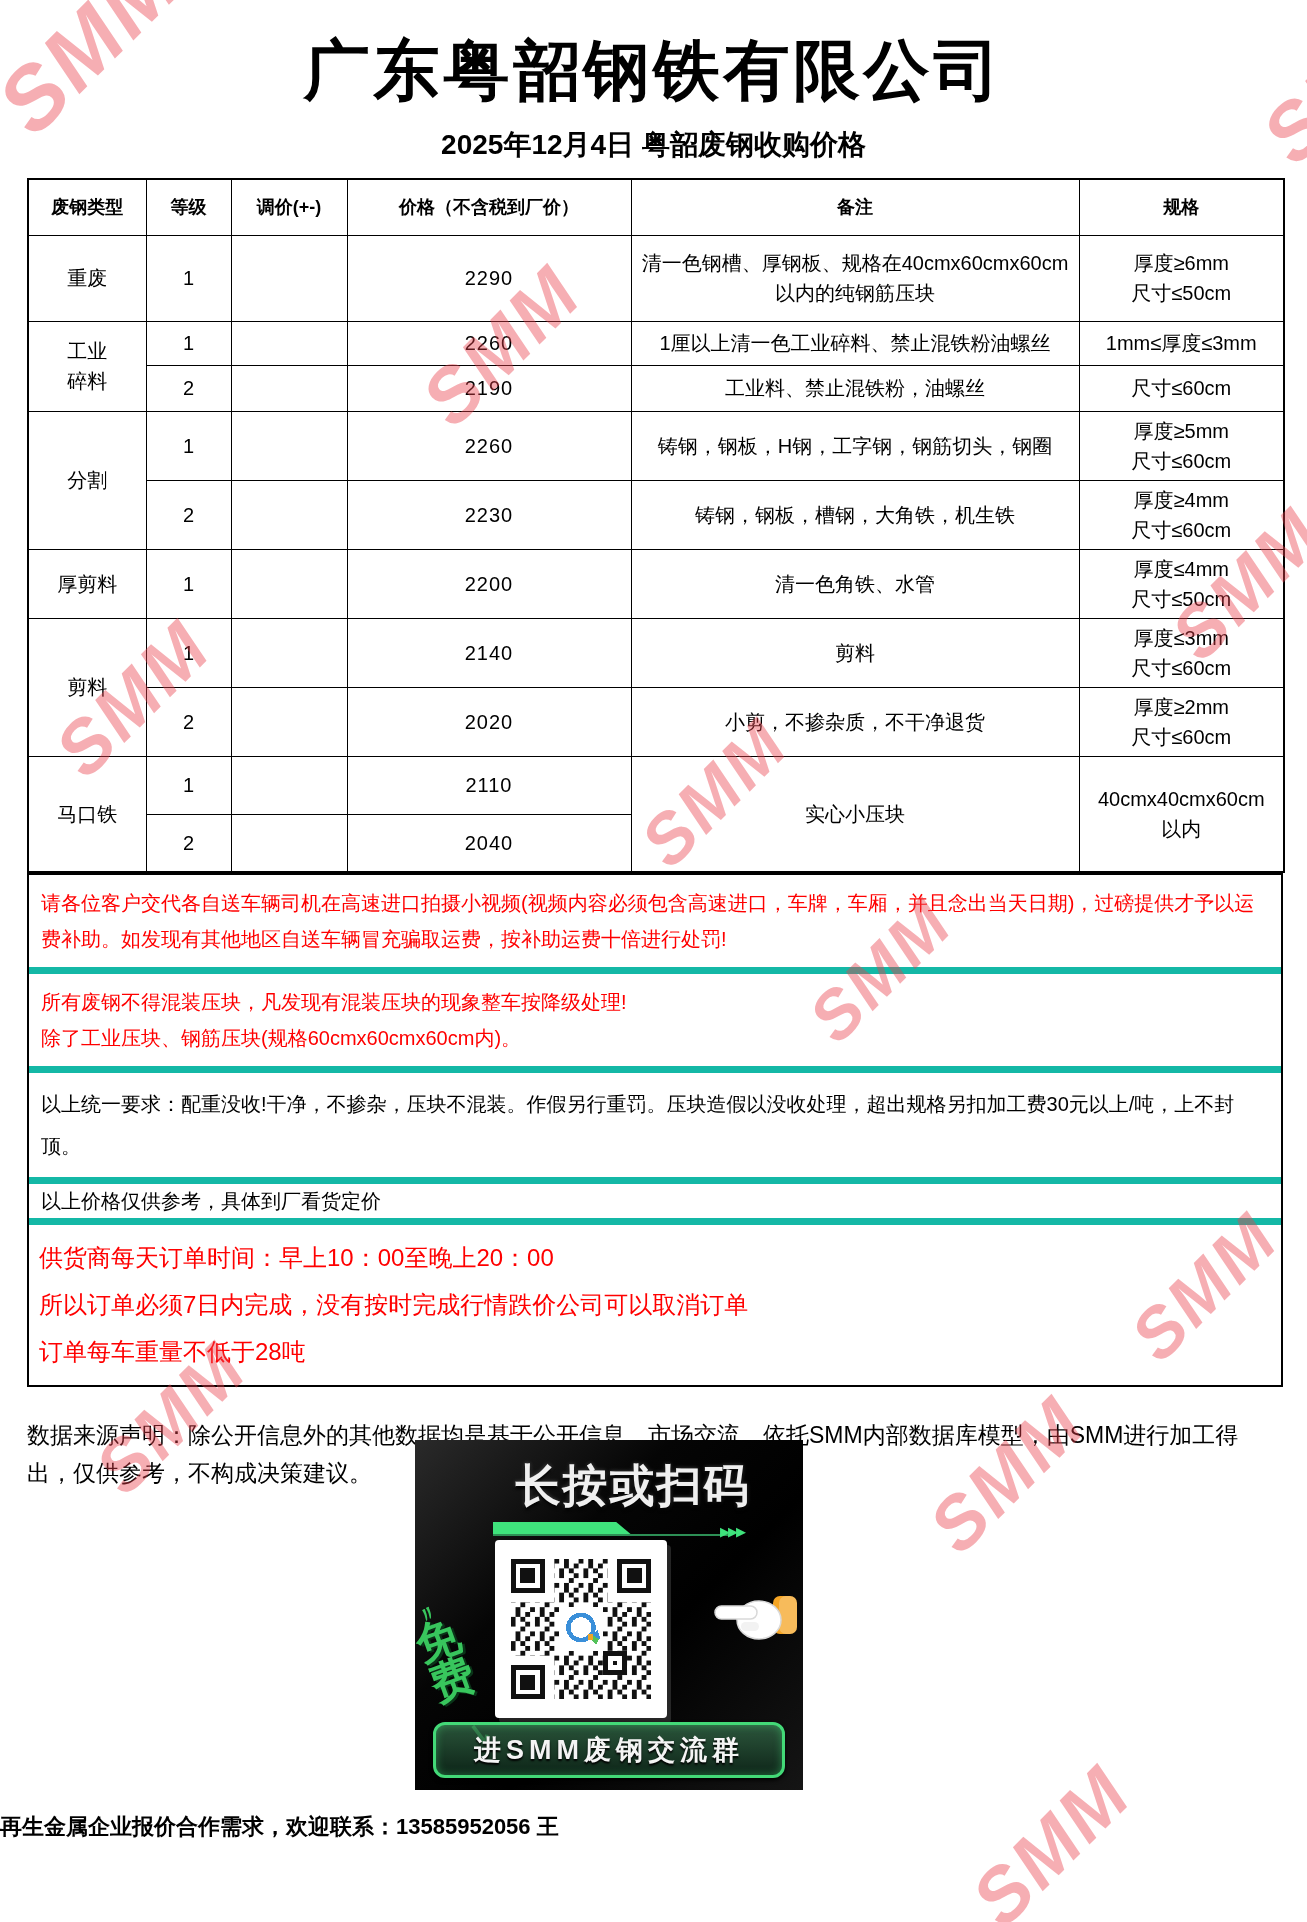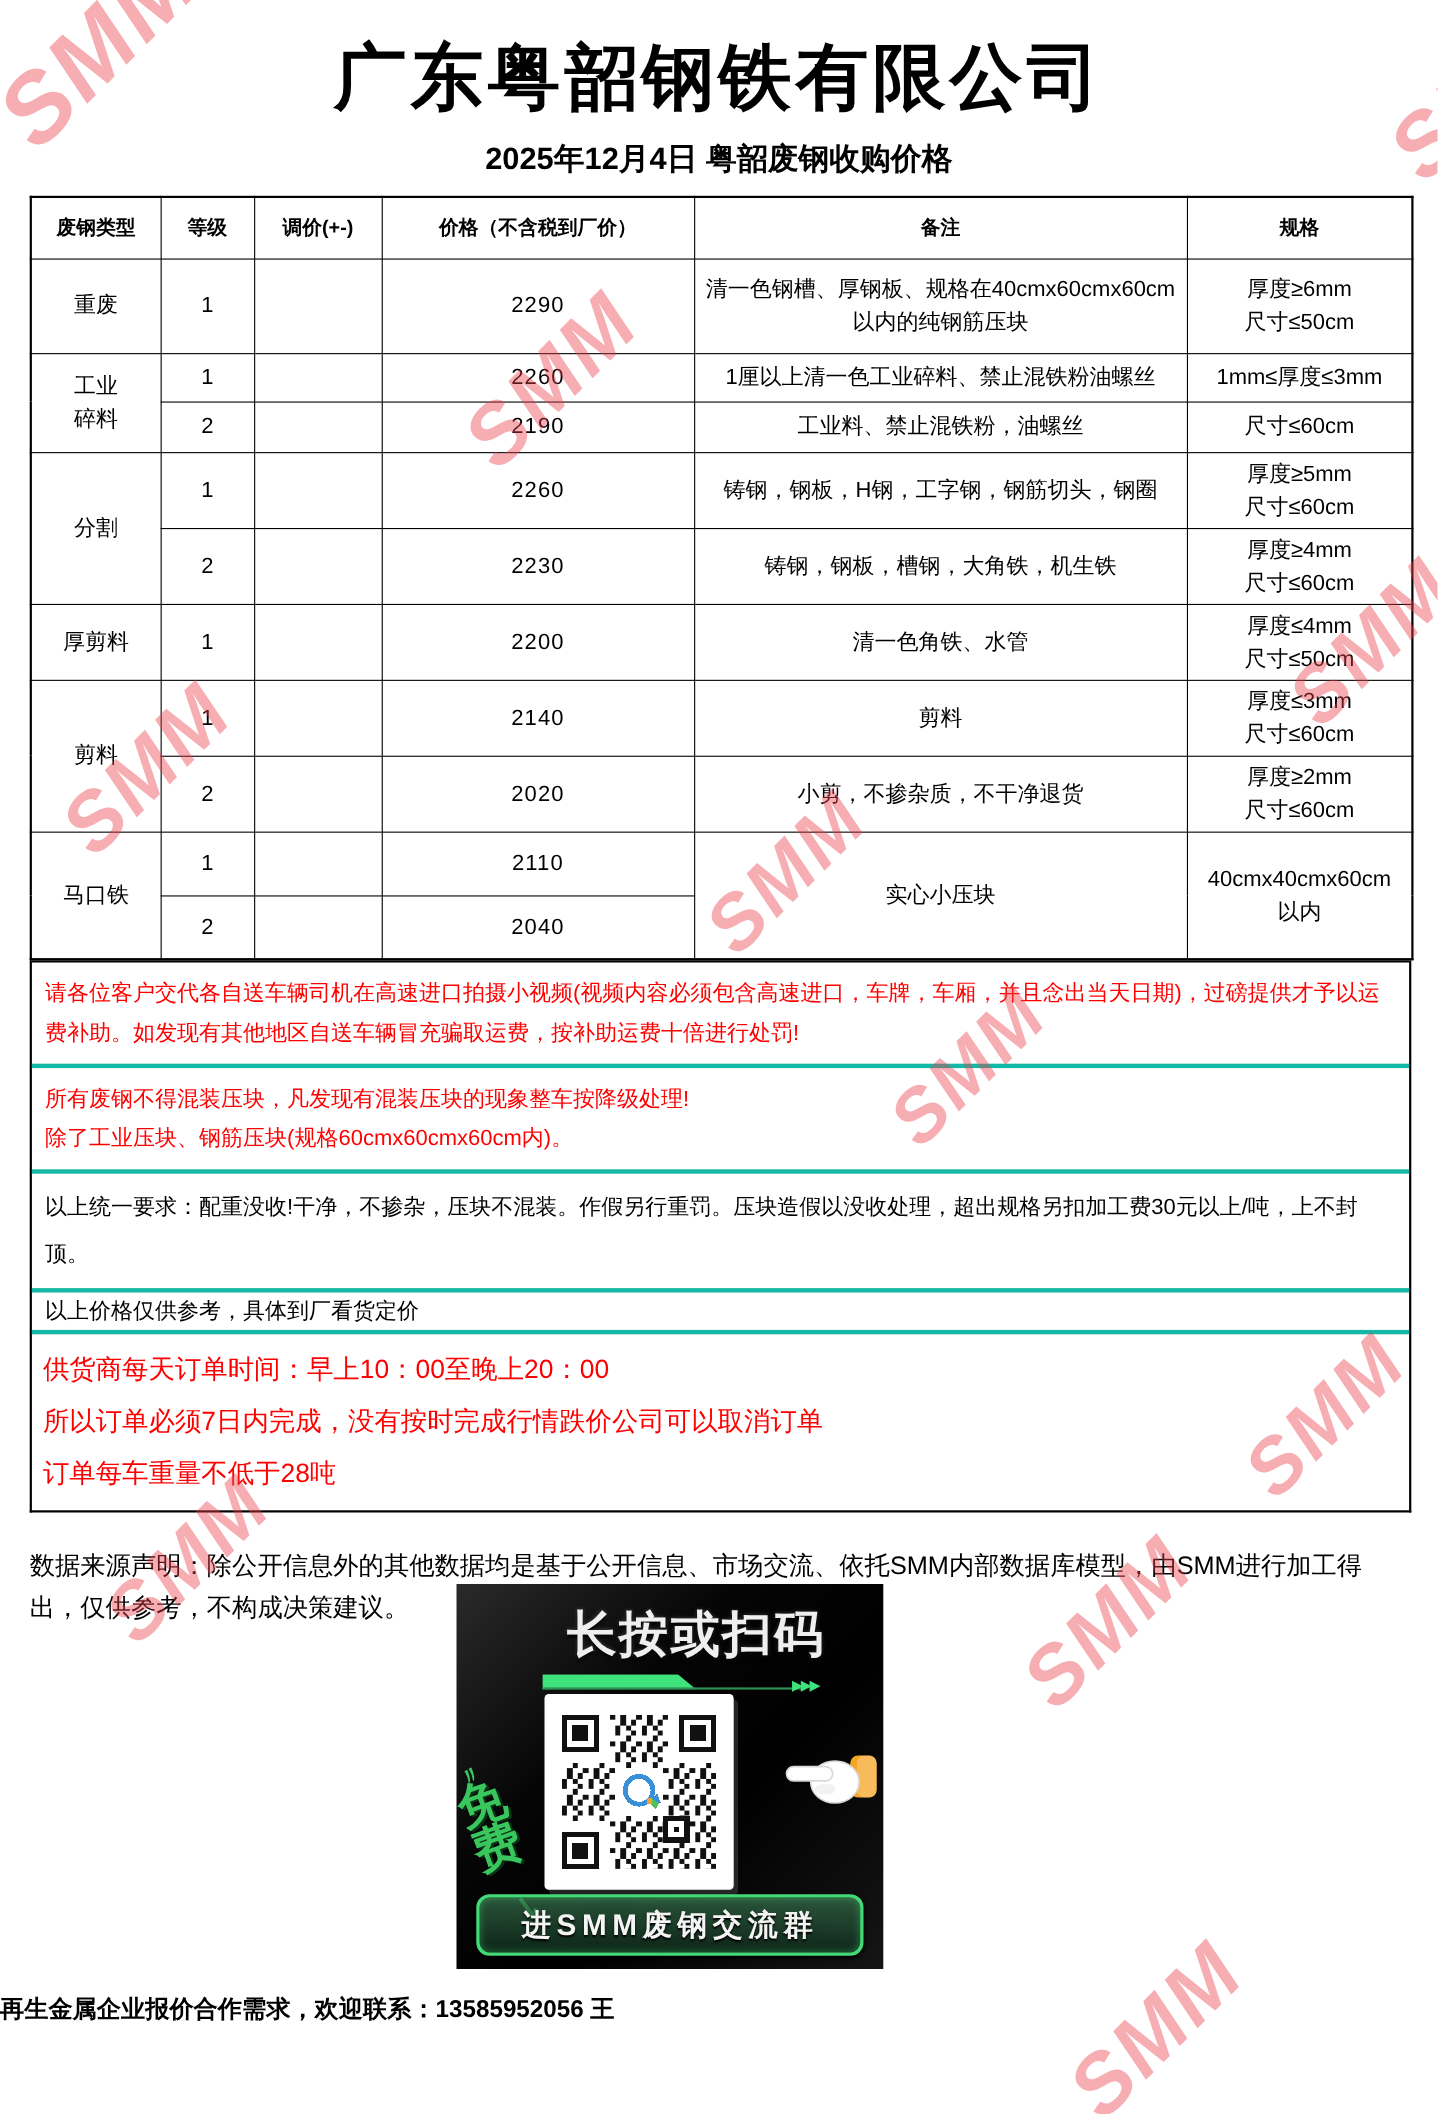--- a/index.html
+++ b/index.html
@@ -57,21 +57,21 @@
   td.remark{font-size:20px;}
   td.spec{white-space:pre-line;font-size:20px;line-height:1.6;}
   
   .notes{
     margin:0 24px 0 27px;width:1256px;
     border:2px solid #000;border-top:none;
     box-sizing:border-box;
     position:relative;z-index:2;
   }
   .note-row{
-    border-top:4px solid #14b8a6;
+    border-top:7px solid #14b8a6;
     box-sizing:border-box;
     padding:10px 12px;
     font-size:20px;line-height:1.8;
   }
   .note-row:first-child{border-top:2px solid #000;}
   .red{color:#ff0000;}
   .note-b3{min-height:70px;line-height:2.1;}
   .note-b4{padding:4px 12px;line-height:1.3;}
   .note-b5{
     text-align:left;

